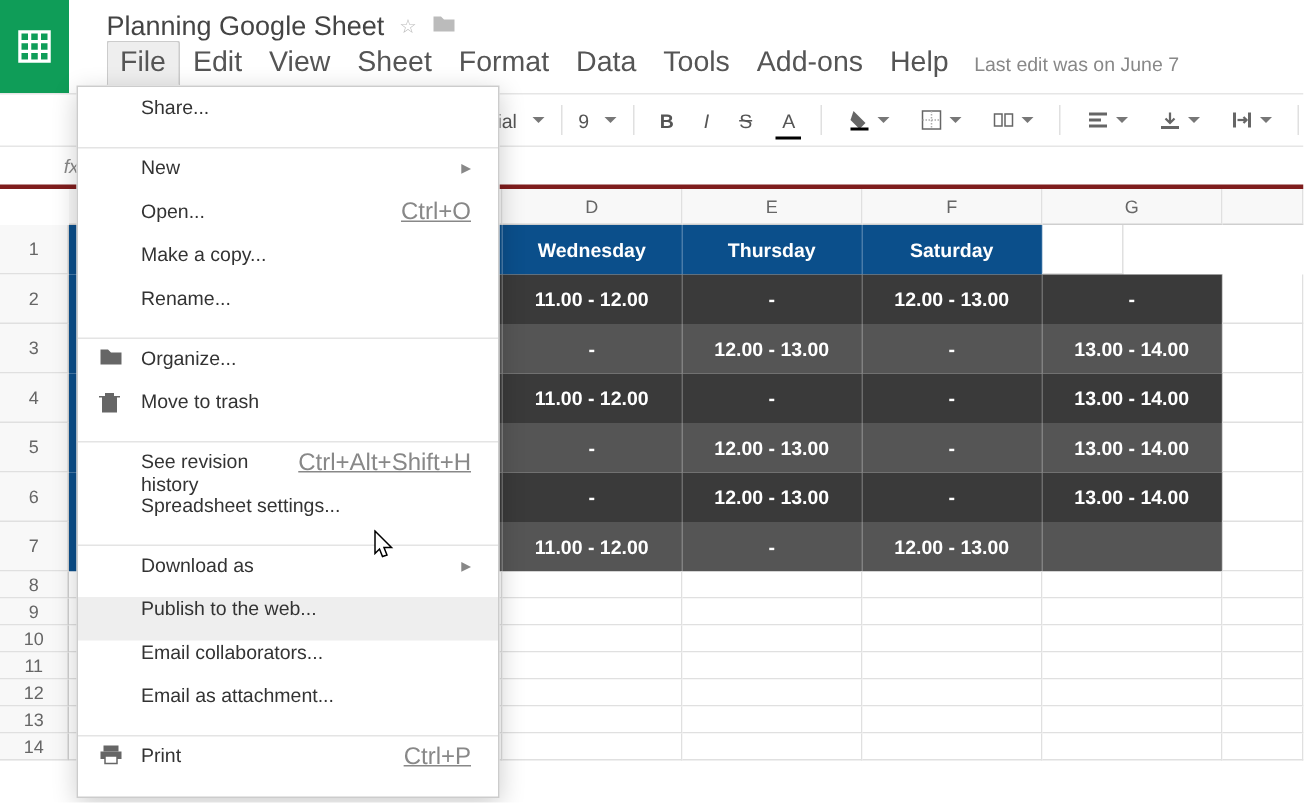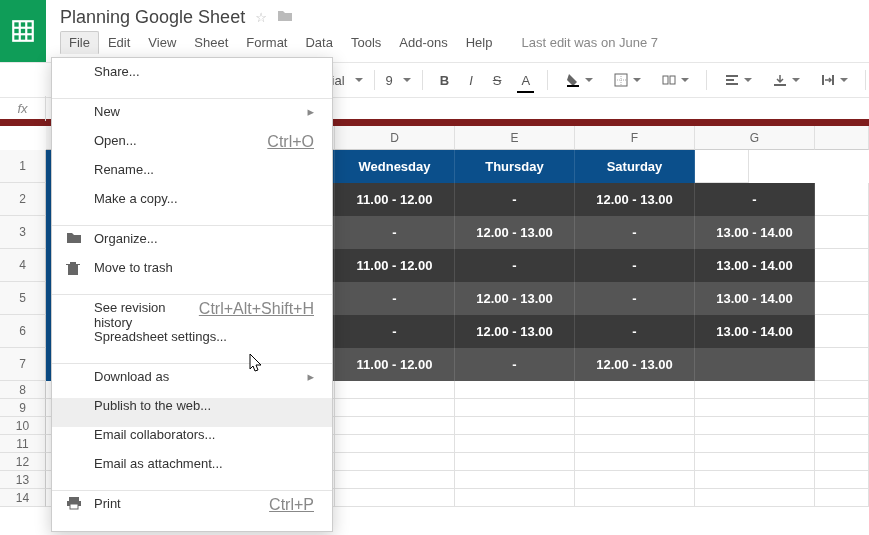--- a/index.html
+++ b/index.html
@@ -1,41 +1,41 @@
 <!DOCTYPE html>
 <html><head>
 <meta charset="utf-8">
 <style>
 * { margin:0; padding:0; box-sizing:border-box; }
 body { font-family:Arial,sans-serif; font-size:13px; color:#444; background:#fff; width:869px; height:535px; overflow:hidden; position:relative; }
 
-.header { display:flex; padding-left:0; }
+.header { display:flex; padding-left:0;gap:11px; }
 .logo { width:46px; height:62px; background:#0f9d58; display:flex; align-items:center; justify-content:center; }
 .logo svg { width:26px; height:26px; fill:#fff; }
 .head-right { flex:1; }
 .titlebar { display:flex; align-items:center; height:28px; padding-left:14px; padding-top:6px; }
 .doctitle { font-size:18px; color:#444; font-weight:400; }
 .star, .folder { margin-left:10px; color:#bbb; }
 .menubar { display:flex; align-items:center; height:28px; padding-left:14px; gap:0; }
-.menu-item { padding:4px 9px; color:#555; font-size:13px; cursor:pointer; }
+.menu-item { padding:4px 9px; color:#555; font-size:19px; cursor:pointer; }
 .menu-item.active { background:#eee; border:1px solid #ccc; border-bottom:1px solid #eee; border-radius:2px 2px 0 0; padding:3px 8px; }
-.last-edit { color:#888; font-size:13px; margin-left:20px; }
+.last-edit { color:#888; font-size:13px; margin-left:8px; }
 
 .toolbar-row { height:36px; border-top:1px solid #e6e6e6; border-bottom:1px solid #e6e6e6; display:flex; align-items:center; padding-left:12px; gap:8px; font-size:13px; color:#555;}
 .tb-sep { width:1px; height:20px; background:#e0e0e0; margin:0 3px; }
 .tb-btn { padding:4px 6px; color:#555; display:flex; align-items:center; }
 .tb-btn.bold { font-weight:bold; }
 .tb-btn.italic { font-style:italic; }
 .tb-btn.strike { text-decoration:line-through; }
 .tb-select { display:flex; align-items:center; gap:6px; color:#555;}
 .caret-down { width:0; height:0; border-left:4px solid transparent; border-right:4px solid transparent; border-top:4px solid #777; margin-left:4px; }
 .color-A { position:relative; }
 .underline-bar { position:absolute; bottom:-1px; left:2px; right:2px; height:2px; }
 
-.fxrow { height:28px; border-bottom:7px solid #7f1d1d; display:flex; align-items:center; }
+.fxrow { height:28px; border-bottom:3px solid #7f1d1d; display:flex; align-items:center;padding-left:25px; }
 .fx { width:46px; text-align:center; color:#888; font-style:italic; border-right:1px solid #e0e0e0; padding:5px 0; }
 
 .grid-area { position:relative; }
 .colhdr { display:flex; margin-left:46px; }
 .ch { height:24px; display:flex; align-items:center; justify-content:center; color:#666; border-right:1px solid #e0e0e0; border-bottom:1px solid #cfcfcf; background:#f8f8f8; font-size:12px;}
 .rownums { position:absolute; left:0; top:24px; width:46px; }
 .rn { height:33px; display:flex; align-items:center; justify-content:center; color:#666; border-right:1px solid #cfcfcf; border-bottom:1px solid #e0e0e0; background:#f8f8f8; font-size:12px;}
 .rn.short { height:18px; }
 
 .datarows { margin-left:46px; margin-top:0; }
@@ -340,24 +340,24 @@
   <div class="dd-sep"></div>
   <div class="dd-item">
       <span>New</span>
       <span class="sub">▸</span>
     </div>
   <div class="dd-item">
       <span>Open...</span>
       <span class="shortcut">Ctrl+O</span>
     </div>
   <div class="dd-item">
+      <span>Make a copy...</span>
+    </div>
+  <div class="dd-item">
       <span>Rename...</span>
-    </div>
-  <div class="dd-item">
-      <span>Make a copy...</span>
     </div>
   <div class="dd-sep"></div>
   <div class="dd-item">
       <span class="dd-icon"><svg width="16" height="14" viewBox="0 0 16 14">
           <path d="M1 2h5l2 2h7v8H1z" fill="#666"></path>
         </svg></span>
       <span>Organize...</span>
     </div>
   <div class="dd-item">
       <span class="dd-icon"><svg width="14" height="16" viewBox="0 0 14 16">

